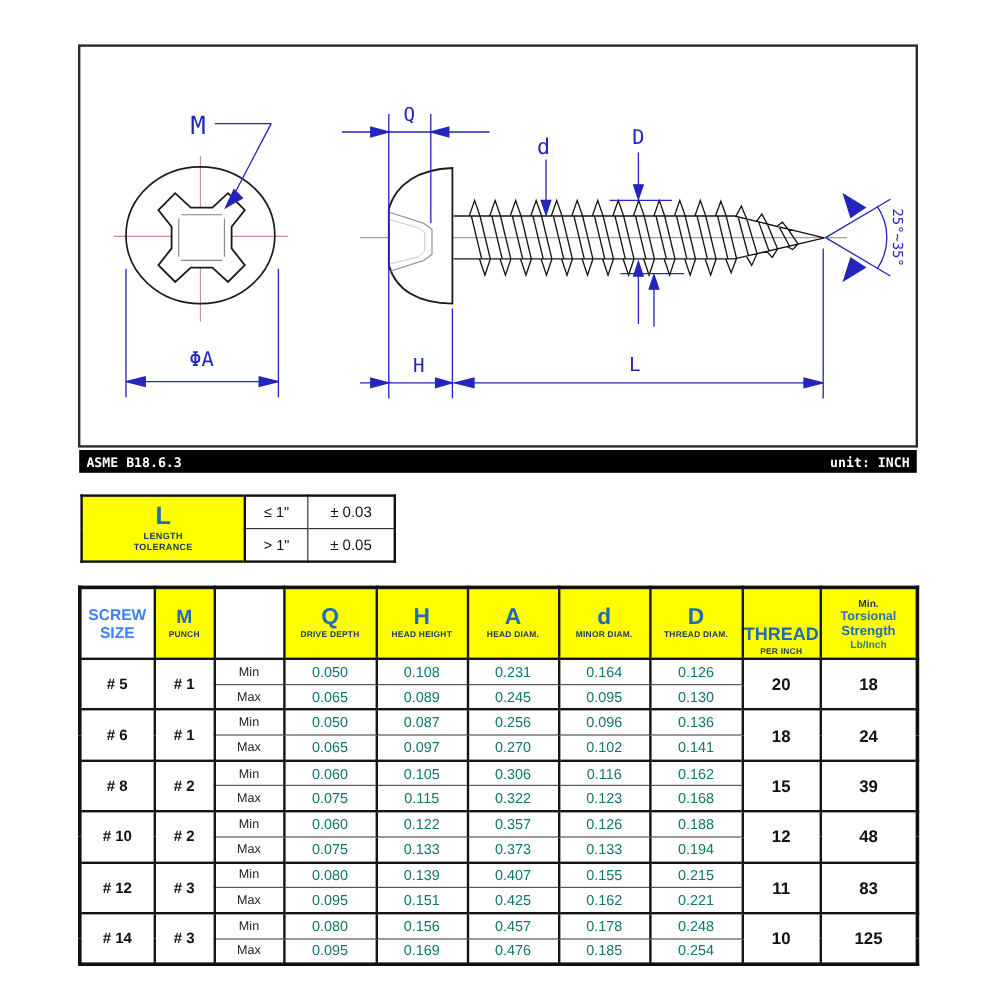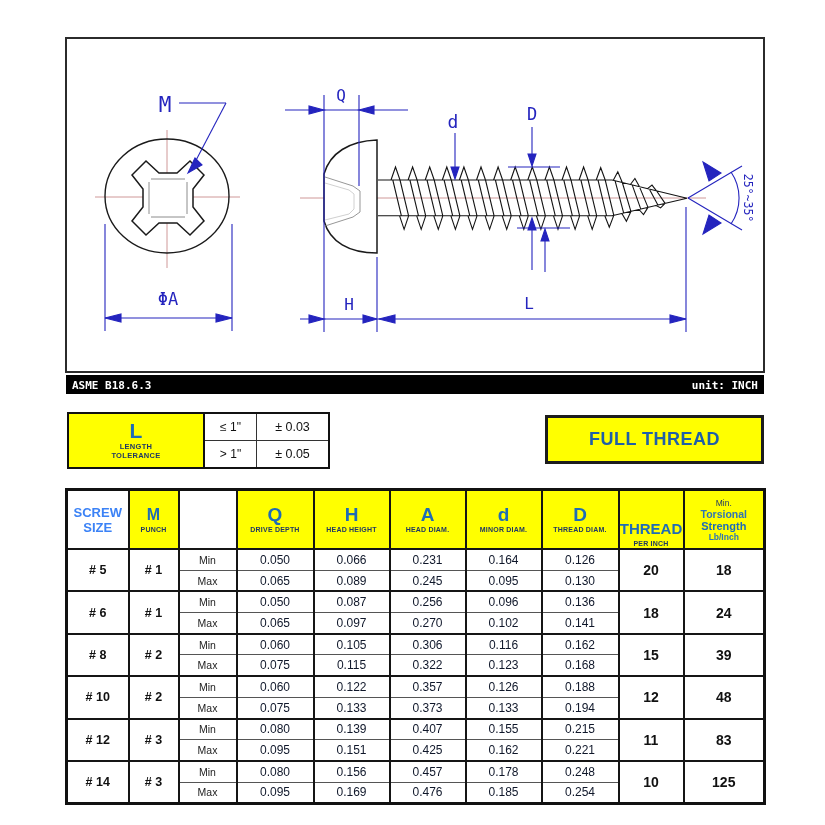--- a/index.html
+++ b/index.html
@@ -27,28 +27,28 @@
   .spec{position:absolute;left:65px;top:488px;border-collapse:collapse;table-layout:fixed;
         border:3px solid #111;}
   .spec th,.spec td{border:2px solid #151515;padding:0;text-align:center;vertical-align:middle;}
   .spec thead th{height:57px;}
   .spec tbody td{height:19.7px;}
   .yel{background:#FFFF00;}
   .sym{font-size:19px;font-weight:bold;color:#1F6CB5;line-height:20px;display:block;}
   .sym.small{font-size:15px;margin-top:28px;}
   .sub{font-size:7px;font-weight:bold;color:#1F3864;line-height:9px;display:block;letter-spacing:.2px;}
   .screwsize{font-size:13px;font-weight:bold;color:#3b82f6;line-height:15px;display:block;}
-  .str-l0{font-size:8.5px;font-weight:normal;color:#1F3864;line-height:10px;display:block;}
+  .str-l0{font-size:8.5px;font-weight:bold;color:#1F3864;line-height:10px;display:block;}
   .str-l1{font-size:10.5px;font-weight:bold;color:#2E74B5;line-height:12px;display:block;}
   .str-l2{font-size:11px;font-weight:bold;color:#1F6CB5;line-height:12px;display:block;}
   .str-l3{font-size:8.5px;font-weight:bold;color:#2E74B5;line-height:10px;display:block;}
   .spec td.c-size,.spec td.c-punch{font-size:12.5px;font-weight:bold;color:#111;}
   .spec td.c-tpi,.spec td.c-str{font-size:14px;font-weight:bold;color:#111;}
   .spec td.c-mm{font-size:10.5px;color:#222;}
-  .spec td.c-val{font-size:12px;color:#0f172a;}
+  .spec td.c-val{font-size:12px;color:#0f766e;}
   .spec td.b-thin{border-bottom:1px solid #555;}
   .spec td.t-thin{border-top:1px solid #555;text-align:center;}
 </style>
 </head>
 <body>
 
 <div class="sheet">
 
   
   <svg width="825" height="410" viewBox="0 0 825 410">
@@ -157,23 +157,20 @@
         <td class="tol-val">± 0.03</td>
       </tr>
       <tr>
         <td class="tol-range">&gt; 1"</td>
         <td class="tol-val">± 0.05</td>
       </tr>
     </tbody>
   </table>
 
   
-  <div class="banner">
-    <span>FULL THREAD</span>
-  </div>
 
   
   <table class="spec">
     <colgroup>
       <col style="width:62px">
         <col style="width:50px">
         <col style="width:58px">
       <col style="width:77px">
         <col style="width:76px">
         <col style="width:76px">
@@ -224,21 +221,21 @@
           <span class="str-l3">Lb/Inch</span>
         </th>
       </tr>
     </thead>
     <tbody>
         <tr>
           <td class="c-size" rowspan="2"># 5</td>
           <td class="c-punch" rowspan="2"># 1</td>
           <td class="c-mm b-thin">Min</td>
           <td class="c-val b-thin">0.050</td>
-          <td class="c-val b-thin">0.066</td>
+          <td class="c-val b-thin">0.108</td>
           <td class="c-val b-thin">0.231</td>
           <td class="c-val b-thin">0.164</td>
           <td class="c-val b-thin">0.126</td>
           <td class="c-tpi" rowspan="2">20</td>
           <td class="c-str" rowspan="2">18</td>
         </tr>
         <tr>
           <td class="c-mm t-thin">Max</td>
           <td class="c-val t-thin">0.065</td>
           <td class="c-val t-thin">0.089</td>

